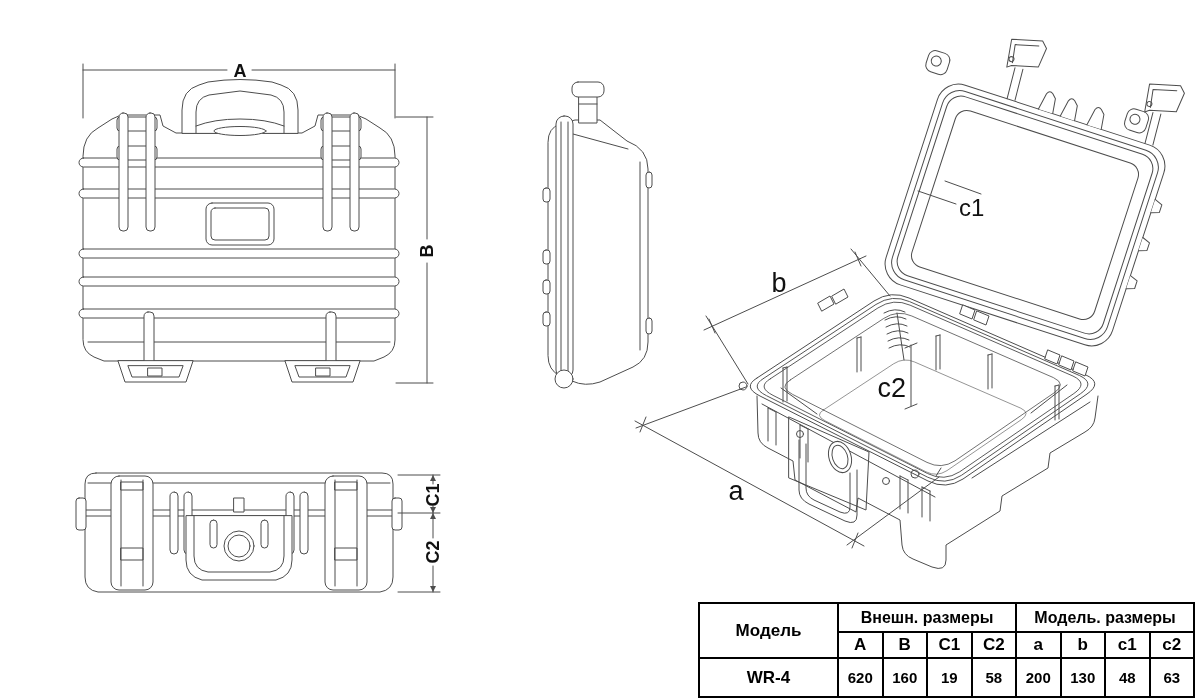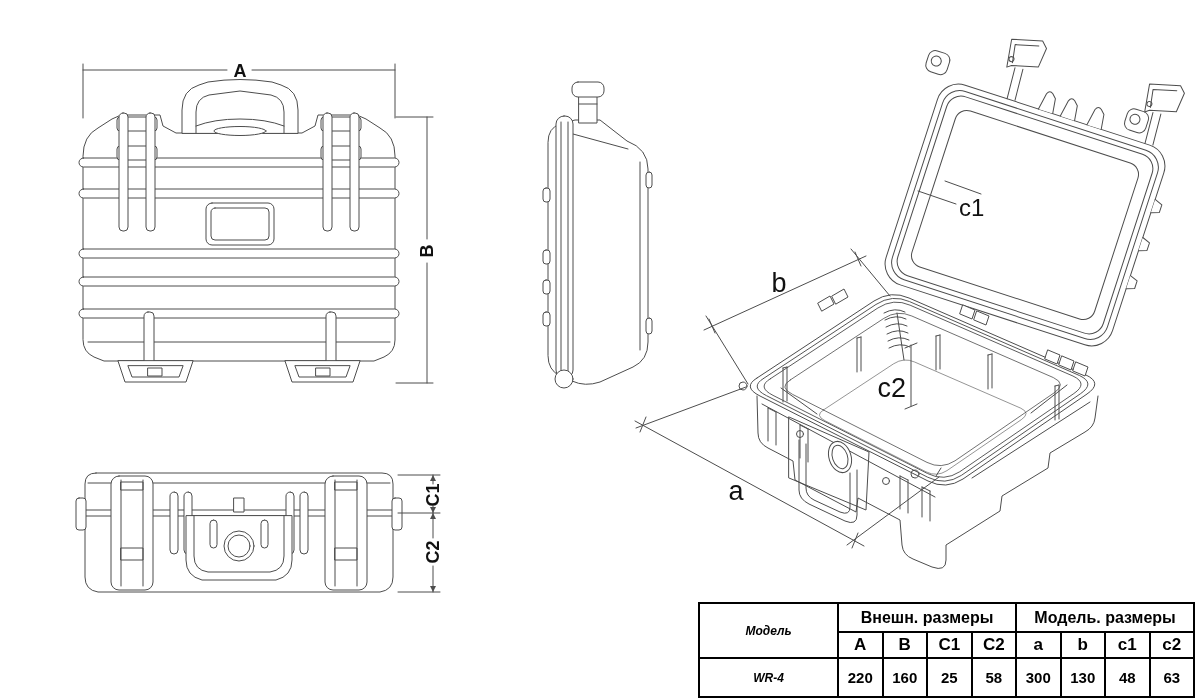--- a/index.html
+++ b/index.html
@@ -15,21 +15,21 @@
   .dimL{font-size:27px;}
   .dimM{font-size:24px;}
   
   .spec{position:absolute;left:698px;top:602px;border-collapse:collapse;table-layout:fixed;
         width:495px;background:#fff;}
   .spec td{border:2px solid #000;text-align:center;vertical-align:middle;padding:0;
            font-weight:bold;color:#000;}
   .spec .r1 td{height:27px;font-size:16px;}
   .spec .r2 td{height:24px;font-size:17px;}
   .spec .r3 td{height:37px;font-size:15px;}
-  .spec td.model{font-size:12px;font-style:italic;}
+  .spec td.model{font-size:17px;}
 </style>
 </head>
 <body>
 
 <div class="canvas">
 
 <svg width="1200" height="698" viewBox="0 0 1200 698">
 
   <g>
 
@@ -339,25 +339,25 @@
     <td>B</td>
     <td>C1</td>
     <td>C2</td>
     <td>a</td>
     <td>b</td>
     <td>c1</td>
     <td>c2</td>
   </tr>
   <tr class="r3">
     <td class="model">WR-4</td>
-    <td>220</td>
+    <td>620</td>
     <td>160</td>
-    <td>25</td>
+    <td>19</td>
     <td>58</td>
-    <td>300</td>
+    <td>200</td>
     <td>130</td>
     <td>48</td>
     <td>63</td>
   </tr>
 </tbody>
     </table>
 
 </div>
 
 </body></html>

